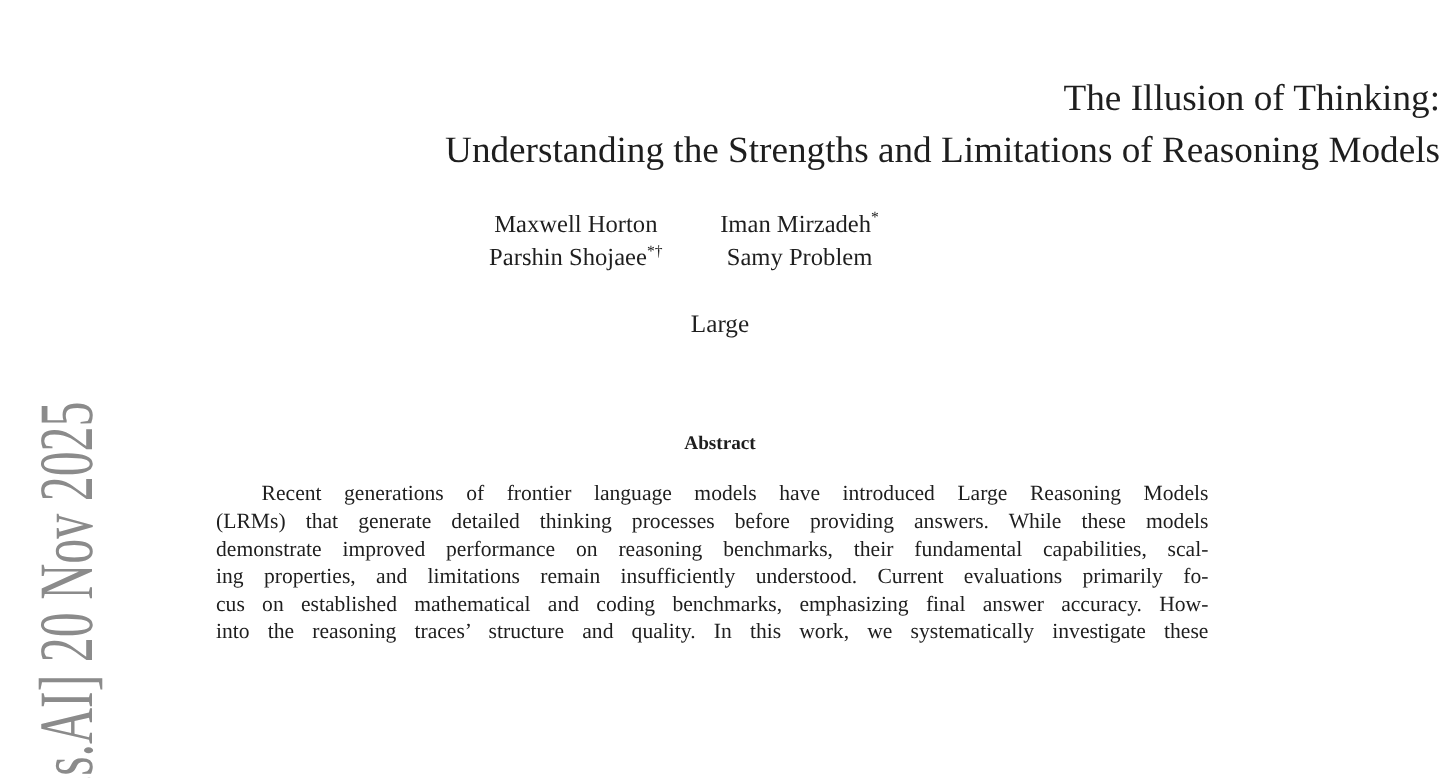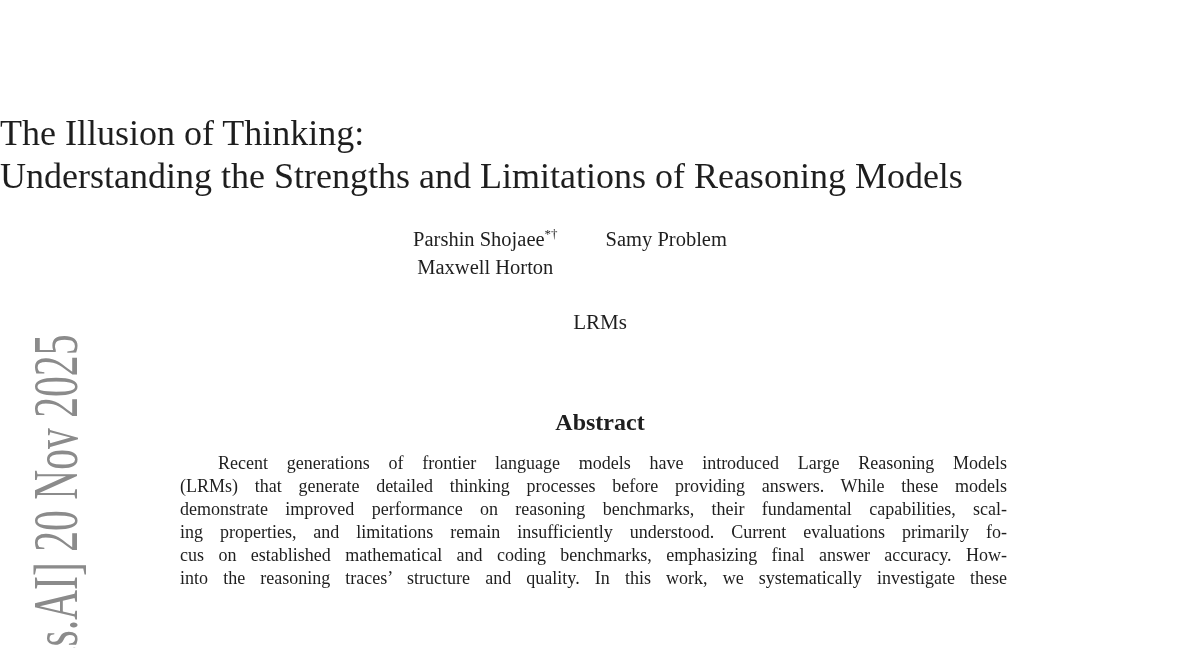--- a/index.html
+++ b/index.html
@@ -23,25 +23,25 @@
     top: 665px;
     transform-origin: 0 0;
     transform: rotate(-90deg) scaleX(0.65);
     font-size: 64px;
     line-height: 64px;
     white-space: nowrap;
     letter-spacing: 0;
   }
   .title {
     margin: 0;
-    padding-top: 112px;
-    font-size: 36px;
+    padding-top: 60px;
+    font-size: 31px;
     line-height: 43px;
     font-weight: normal;
-    text-align: left;
+    text-align: right;
   }
   .title-line { display: block; }
   .authors {
     margin-top: 27px;
     display: flex;
     justify-content: center;
     gap: 48px;
     position: relative;
     left: -30px;
     font-size: 20.5px;
@@ -61,21 +61,21 @@
   .affiliation {
     margin-top: 27px;
     text-align: center;
     font-size: 21px;
     line-height: 28px;
   }
   .abstract-heading {
     margin-top: 74px;
     text-align: center;
     font-weight: bold;
-    font-size: 24px;
+    font-size: 16px;
     line-height: 24px;
   }
   .abstract-body {
     margin: 18px 0 0 180px;
     width: 827px;
     font-size: 18px;
     line-height: 23px;
   }
   .abstract-line {
     text-align: justify;
@@ -92,29 +92,30 @@
 
   <span class="watermark" style="color: rgb(139, 139, 139);">cs.AI] 20 Nov 2025</span>
 
   <h1 class="title">
     <span class="title-line">The Illusion of Thinking:</span>
     <span class="title-line">Understanding the Strengths and Limitations of Reasoning Models</span>
   </h1>
 
   <div class="authors">
     <div class="author-col">
+      <div class="author-name"><span>Maxwell Horton</span><sup class="author-sup"></sup></div>
       <div class="author-name"><span>Parshin Shojaee</span><sup class="author-sup">*†</sup></div>
-      <div class="author-name"><span>Maxwell Horton</span><sup class="author-sup"></sup></div>
     </div>
     <div class="author-col">
+      <div class="author-name"><span>Iman Mirzadeh</span><sup class="author-sup">*</sup></div>
       <div class="author-name"><span>Samy Problem</span><sup class="author-sup"></sup></div>
     </div>
   </div>
 
-  <div class="affiliation">LRMs</div>
+  <div class="affiliation">Large</div>
 
   <div>
     <div class="abstract-heading">Abstract</div>
     <div class="abstract-body">
       <div class="abstract-line indent">Recent generations of frontier language models have introduced Large Reasoning Models</div>
       <div class="abstract-line">(LRMs) that generate detailed thinking processes before providing answers. While these models</div>
       <div class="abstract-line">demonstrate improved performance on reasoning benchmarks, their fundamental capabilities, scal-</div>
       <div class="abstract-line">ing properties, and limitations remain insufficiently understood. Current evaluations primarily fo-</div>
       <div class="abstract-line">cus on established mathematical and coding benchmarks, emphasizing final answer accuracy. How-</div>
       <div class="abstract-line">into the reasoning traces’ structure and quality. In this work, we systematically investigate these</div>

